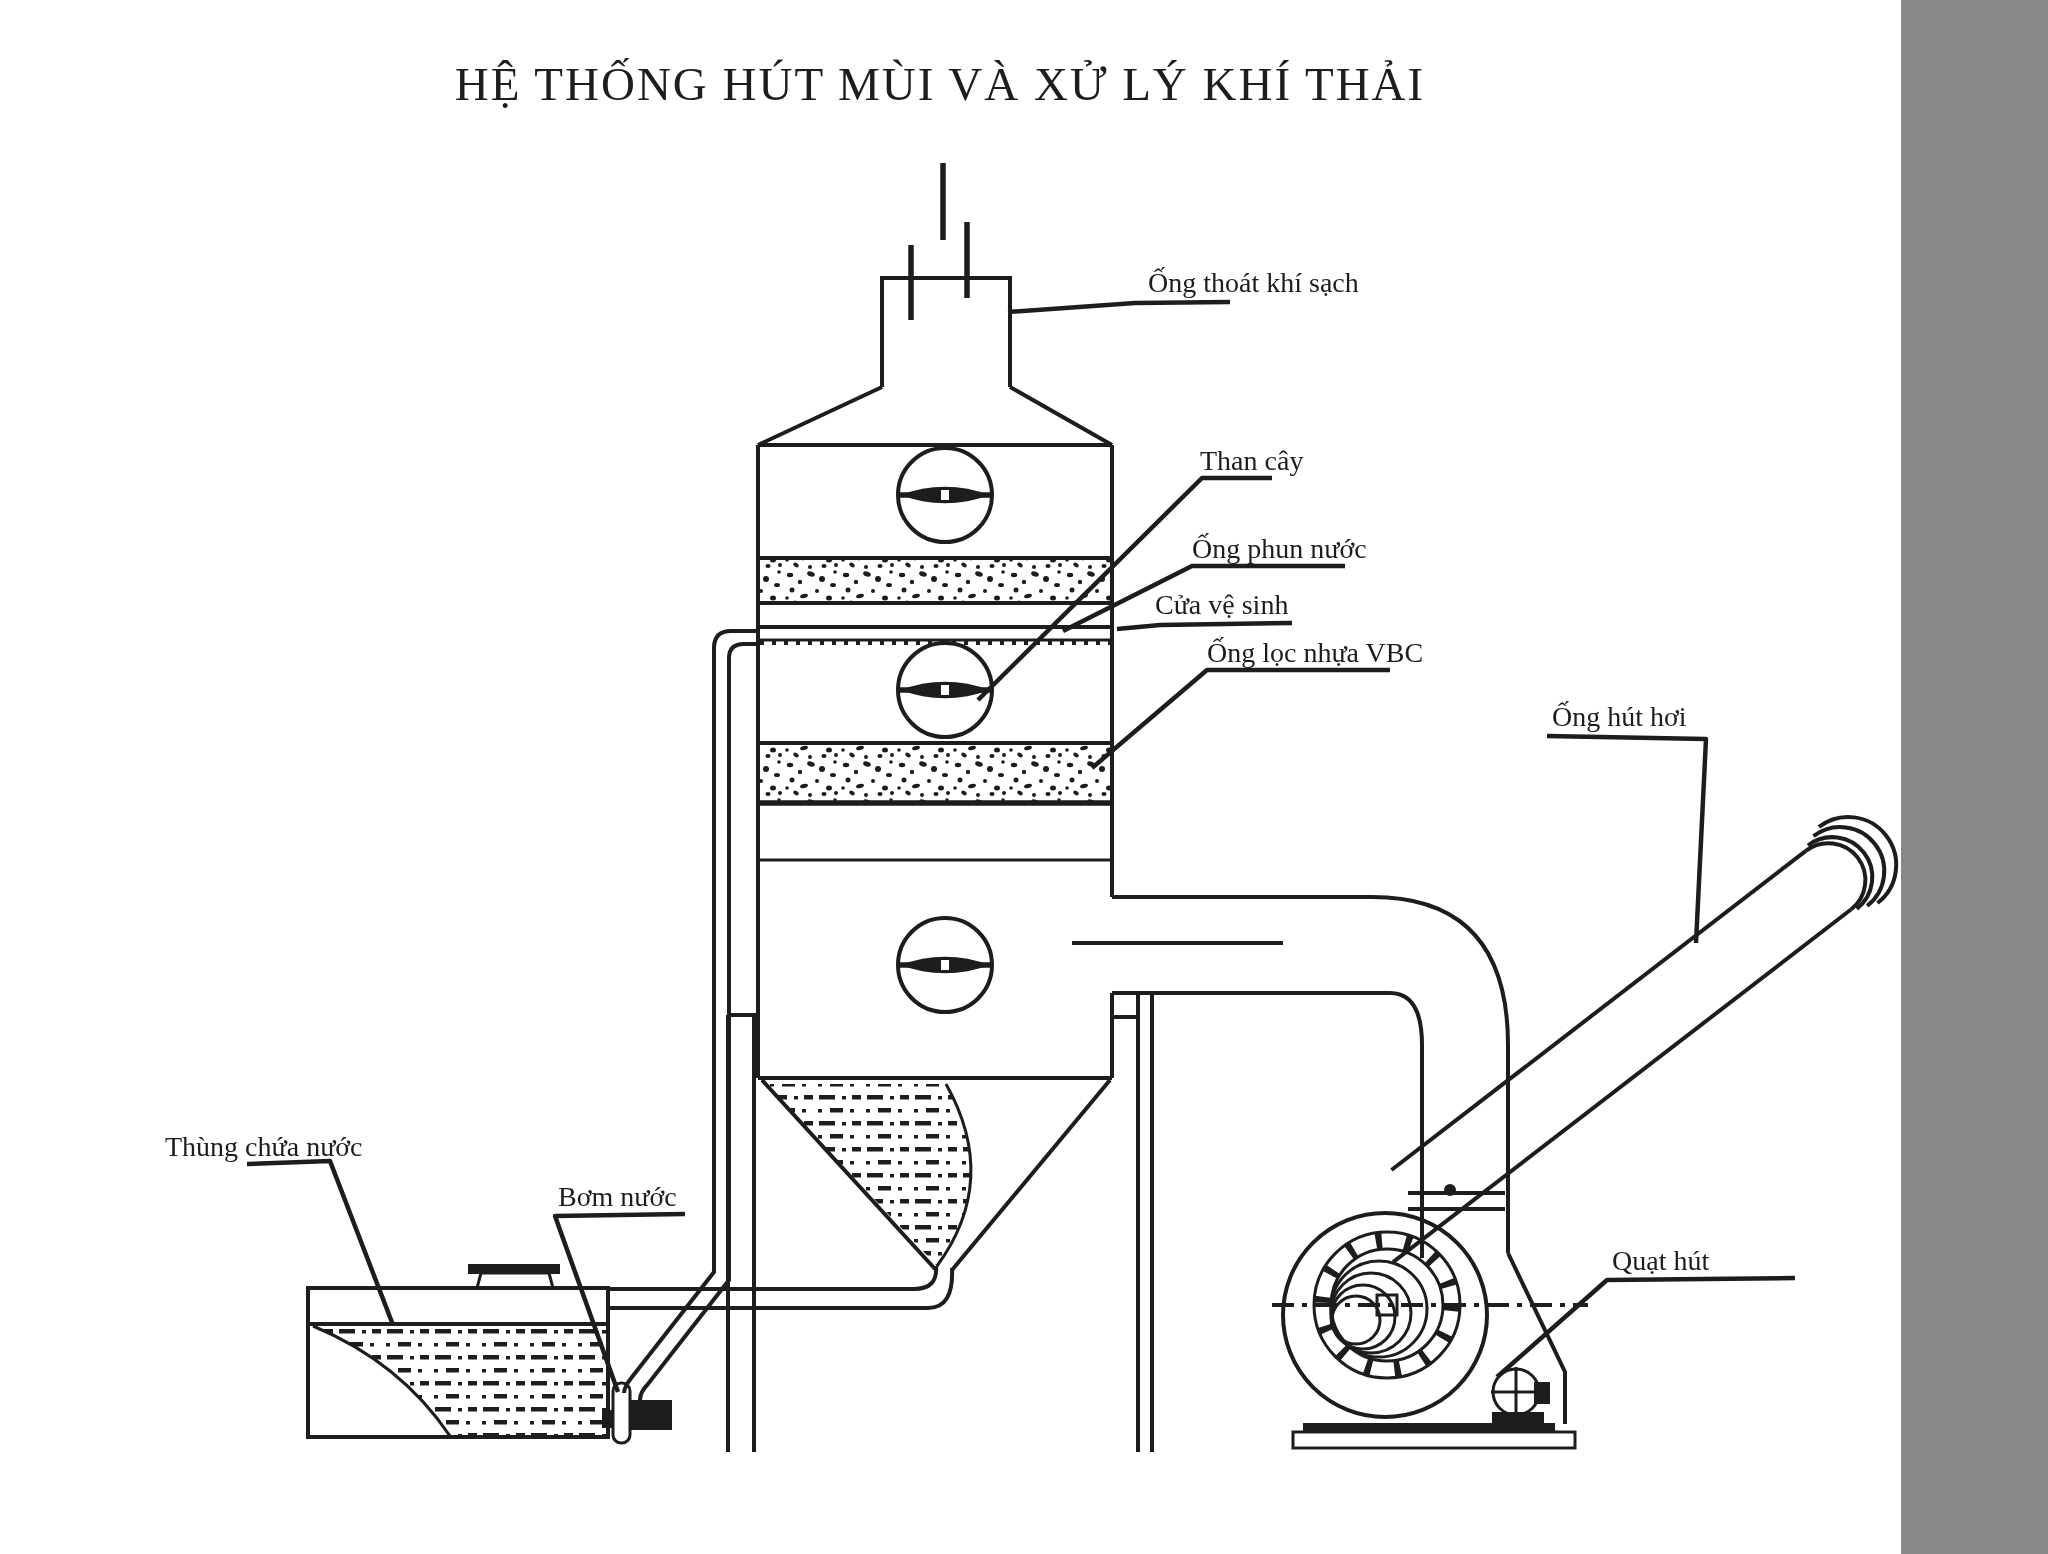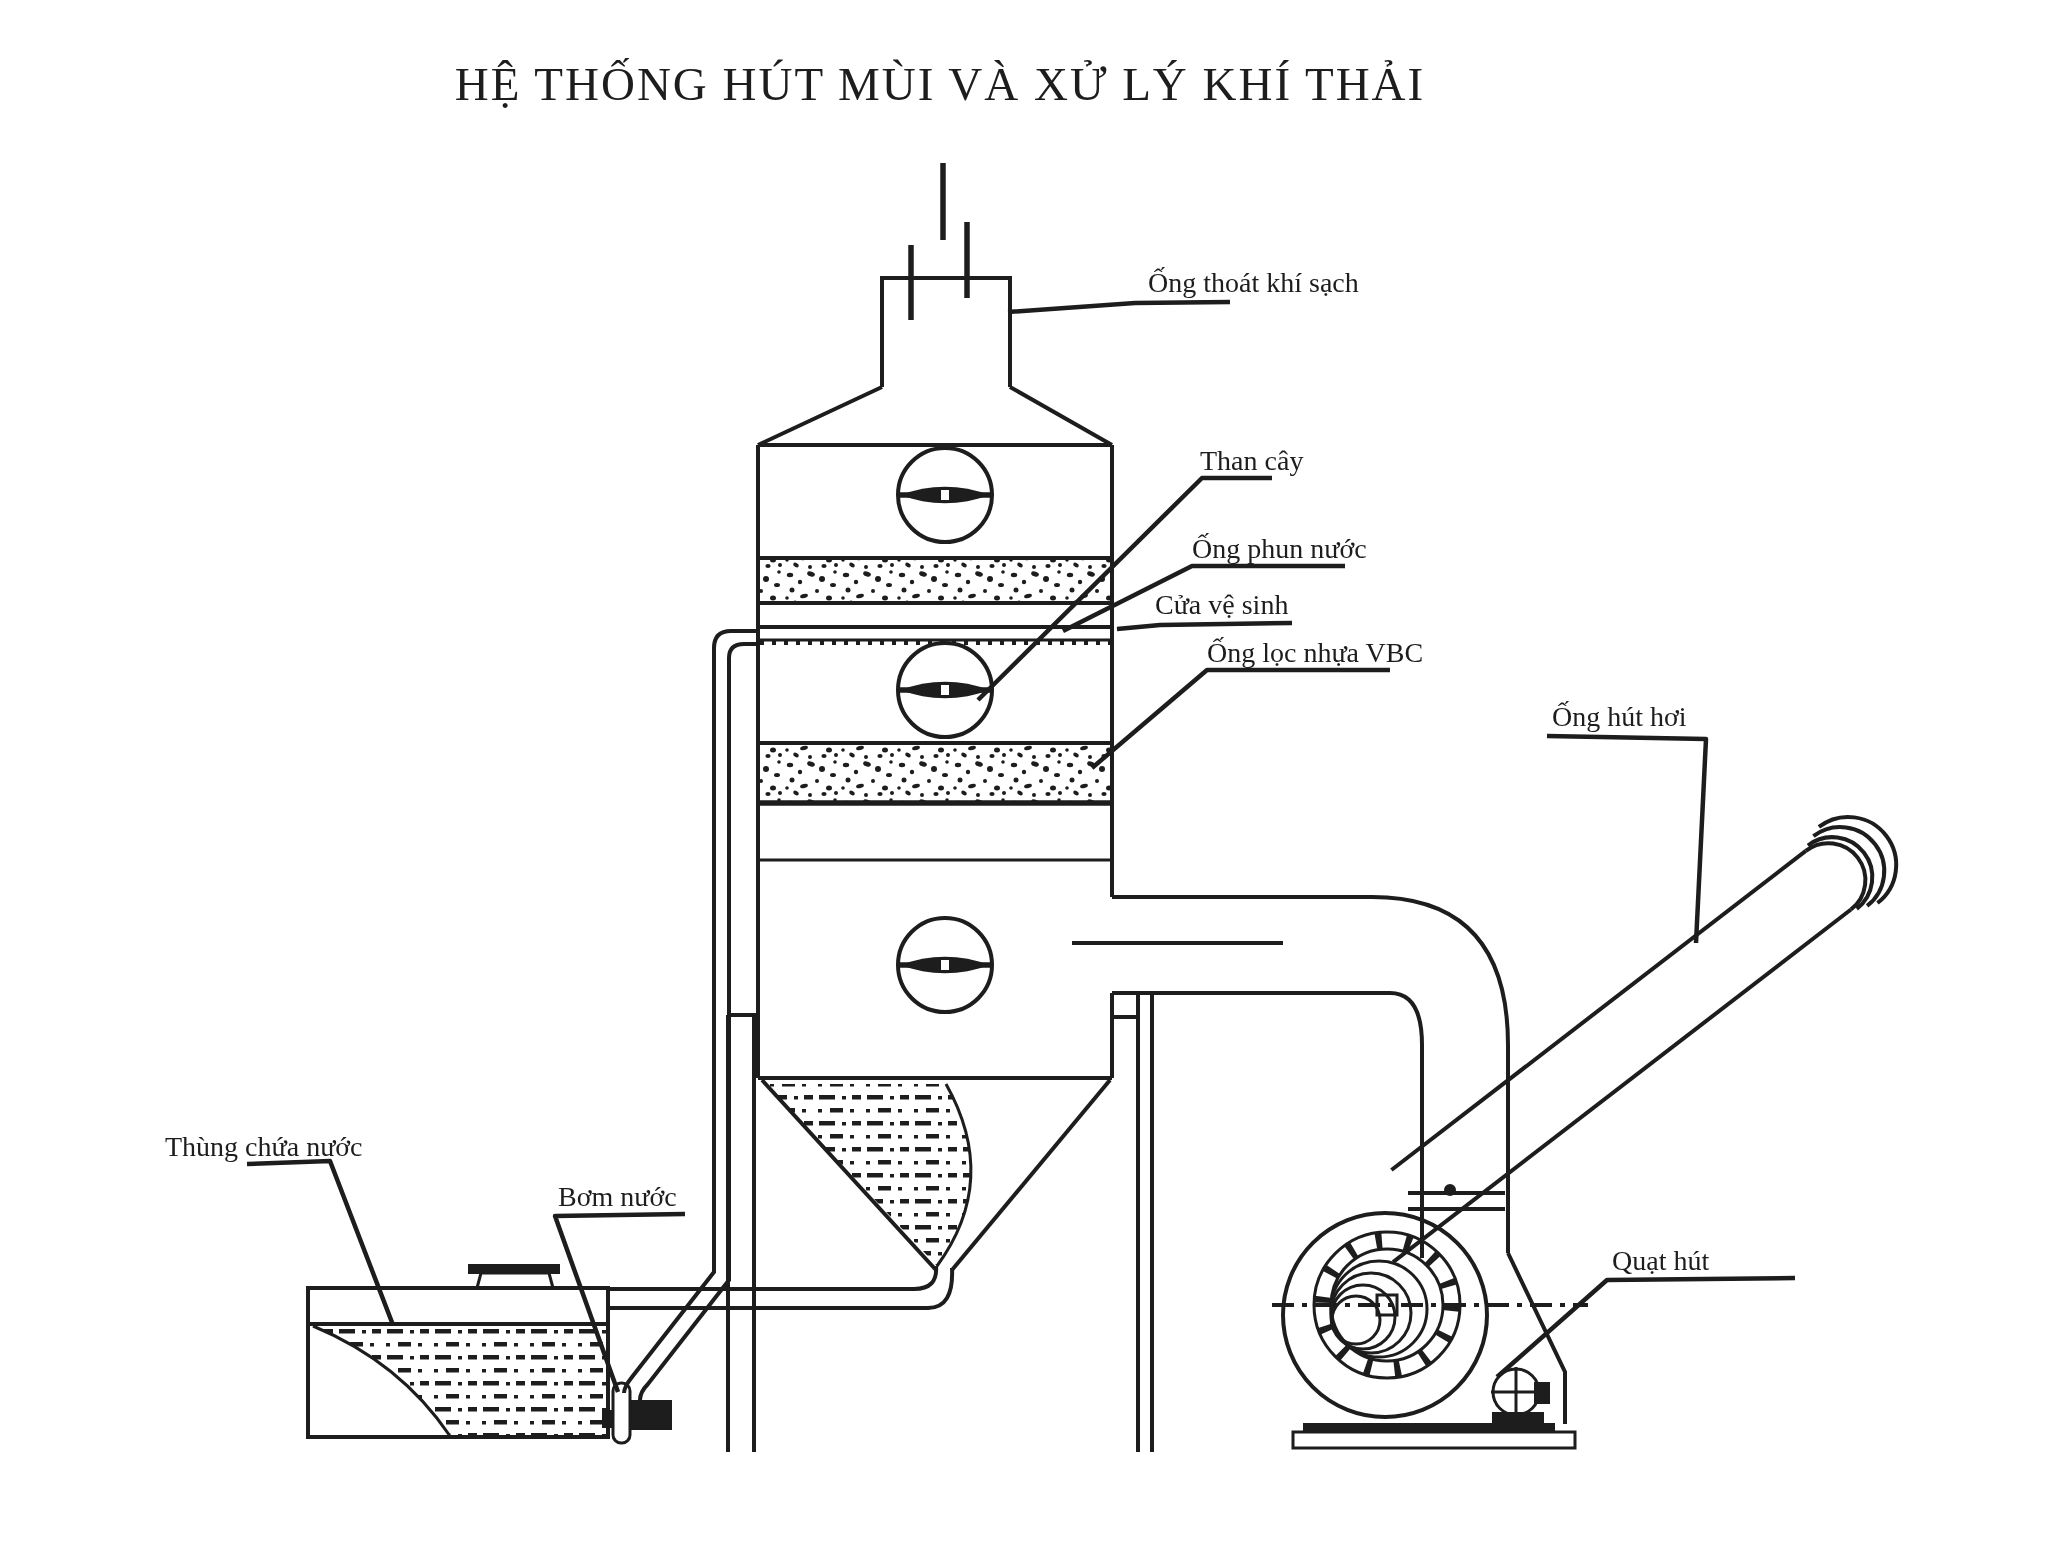--- a/index.html
+++ b/index.html
@@ -1,18 +1,18 @@
 <!DOCTYPE html>
 <html style="--ink: #1d1d1d; --bg: #ffffff;"><head>
 <meta charset="utf-8">
 <style>
   :root { --ink:#1d1d1d; --bg:#ffffff; }
   html,body { margin:0; padding:0; background:#888; }
   .page {
-    position:relative; width:2048px; height:1554px; background:var(--bg);
+    position:relative; width:1901px; height:1554px; background:var(--bg);
     font-family:"Liberation Serif","DejaVu Serif",serif; overflow:hidden;text-decoration:underline;
   }
   svg { position:absolute; left:0; top:0; }
   .stroke { stroke:var(--ink); fill:none; stroke-width:4; stroke-linecap:butt; }
   .thick  { stroke-width:5.5; }
   .thin   { stroke-width:3; }
   .fill   { fill:var(--ink); stroke:none; }
   .leader { stroke:var(--ink); fill:none; stroke-width:4.5; stroke-linejoin:round; }
   text.lbl {
     fill:var(--ink); font-size:28px;

